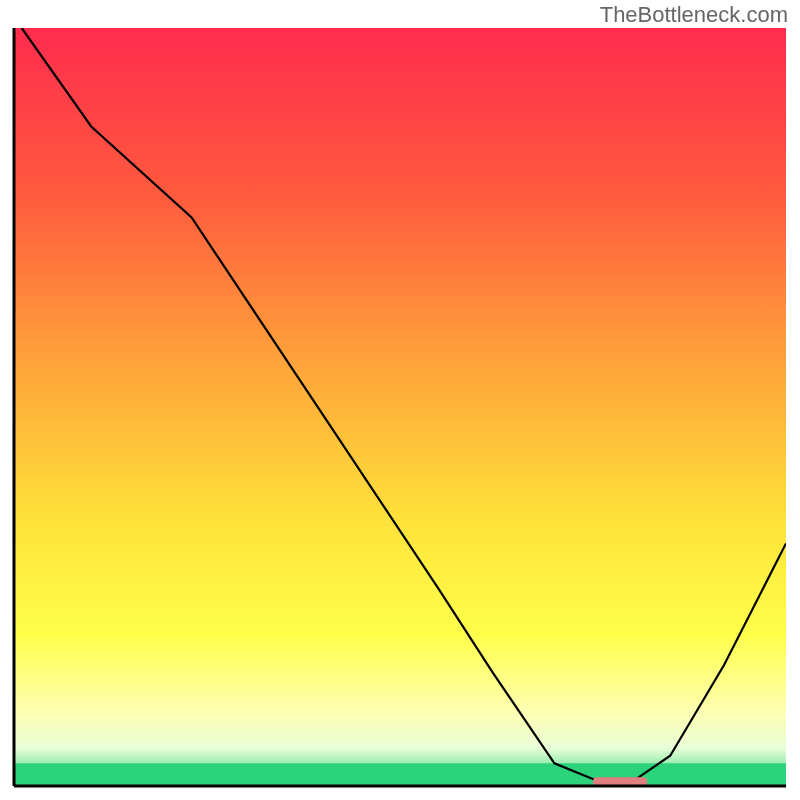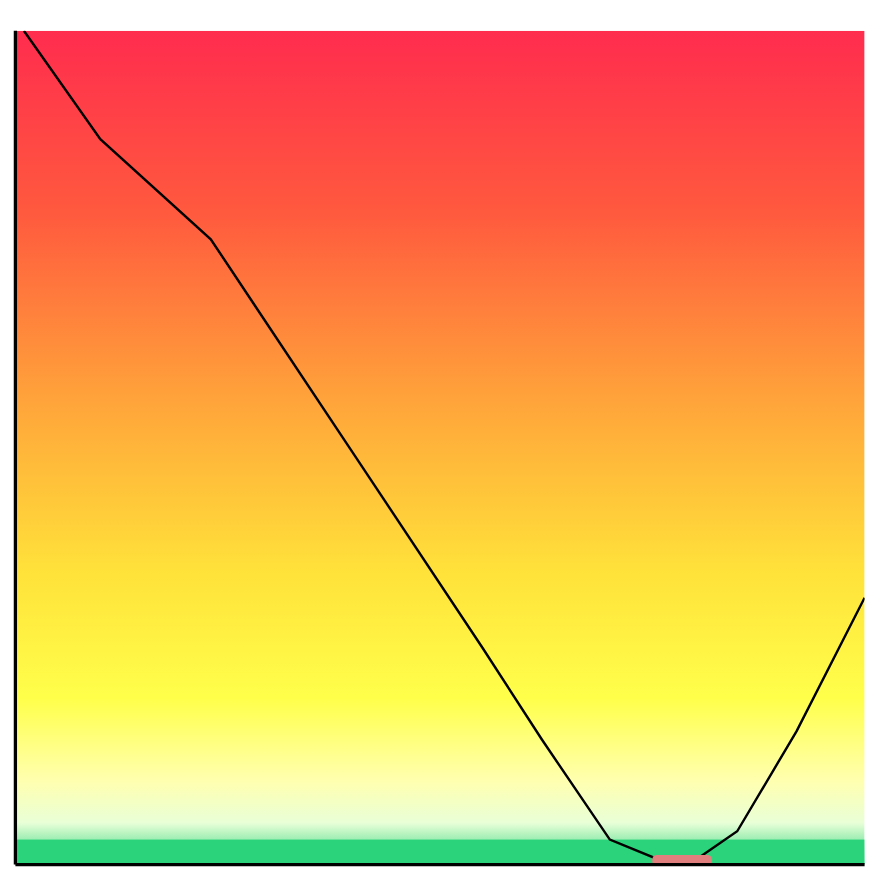--- a/index.html
+++ b/index.html
@@ -29,20 +29,21 @@
     position: absolute;
     top: 0;
     left: 0;
   }
 </style>
 </head>
 <body>
 
 <div class="chart-wrap">
 
+  <div class="watermark">TheBottleneck.com</div>
 
   <svg id="chart-svg" width="800" height="800" viewBox="0 0 800 800">
     <defs>
       <linearGradient id="bgGrad" x1="0" y1="0" x2="0" y2="1">
           <stop offset="0%" stop-color="#ff2c4e"></stop>
           <stop offset="22%" stop-color="#ff5a3e"></stop>
           <stop offset="45%" stop-color="#ffa63a"></stop>
           <stop offset="65%" stop-color="#ffe23a"></stop>
           <stop offset="80%" stop-color="#ffff4a"></stop>
           <stop offset="90%" stop-color="#ffffb0"></stop>

